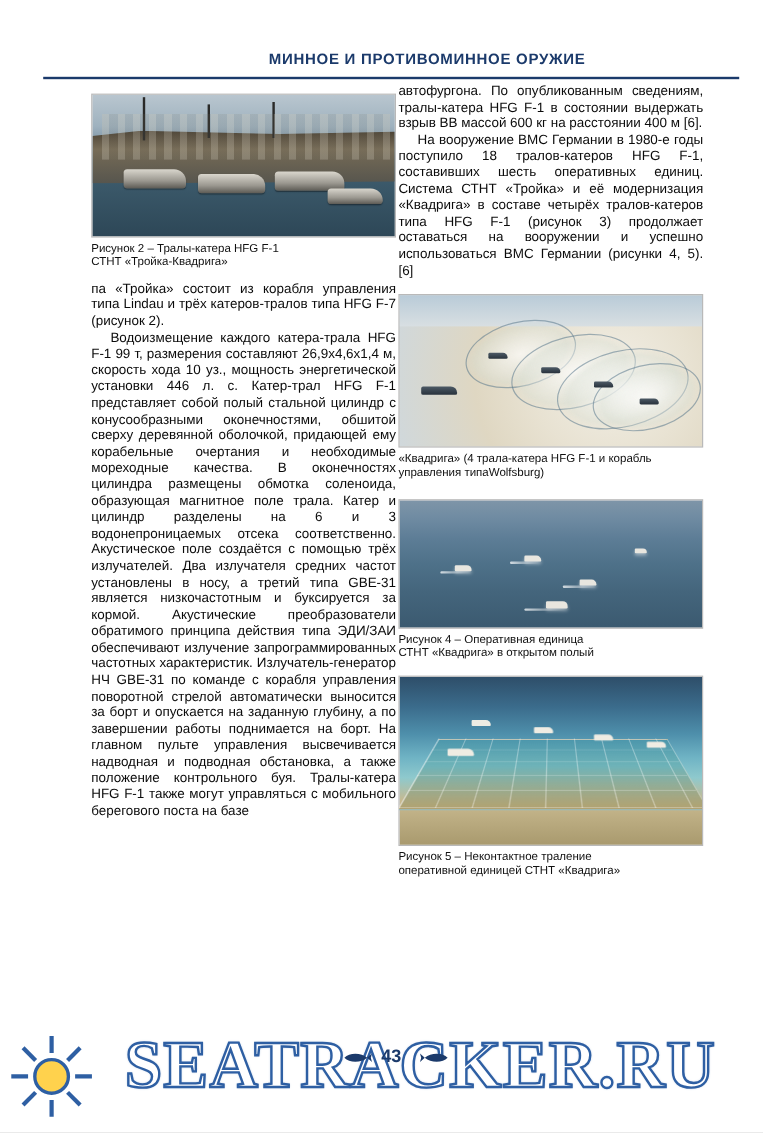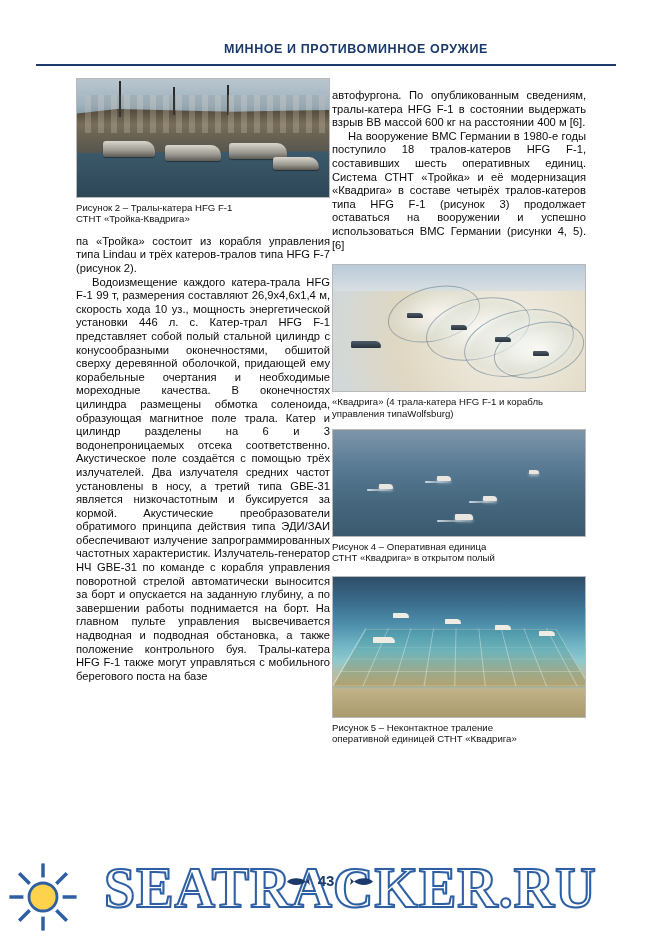--- a/index.html
+++ b/index.html
@@ -49,21 +49,21 @@
   .col {
     position: absolute;
     width: 254px;
     font-family: "Liberation Sans", sans-serif;
     font-size: 11.2px;
     line-height: 13.6px;
     color: #0b0b0b;
     text-align: justify;
   }
   .col.left  { left: 76px;  top: 78px; }
-  .col.right { left: 332px; top: 89px; }
+  .col.right { left: 332px; top: 70px; }
 
   .col p {
     margin: 0;
     text-indent: 16px;
     text-align: justify;
     -webkit-hyphens: auto;
     hyphens: auto;
   }
   .col p.no-indent { text-indent: 0; }
 
@@ -294,21 +294,21 @@
         <div class="p2-ship" style="left:118px; top:60px; width:16px; height:5px;"></div>
         <div class="p2-ship" style="left:162px; top:72px; width:16px; height:5px;"></div>
         <div class="p2-ship" style="left:200px; top:86px; width:16px; height:5px;"></div>
       </div>
       <figcaption class="fig-cap">
         <div>«Квадрига» (4 трала-катера HFG F-1 и корабль</div>
         <div>управления типаWolfsburg)</div>
       </figcaption>
     </figure>
 
-    <figure class="figure" style="margin-top:10px;">
+    <figure class="figure" style="margin-top:16px;">
       <div class="fig-img photo3">
         <div class="p3-boat" style="left:46px; top:54px;"></div>
         <div class="p3-wake" style="left:34px; top:59px; width:26px;"></div>
         <div class="p3-boat" style="left:104px; top:46px;"></div>
         <div class="p3-wake" style="left:92px; top:51px; width:24px;"></div>
         <div class="p3-boat" style="left:150px; top:66px;"></div>
         <div class="p3-wake" style="left:136px; top:71px; width:28px;"></div>
         <div class="p3-boat" style="left:196px; top:40px; width:10px; height:4px;"></div>
         <div class="p3-boat" style="left:122px; top:84px; width:18px; height:6px;"></div>
         <div class="p3-wake" style="left:104px; top:90px; width:34px;"></div>

